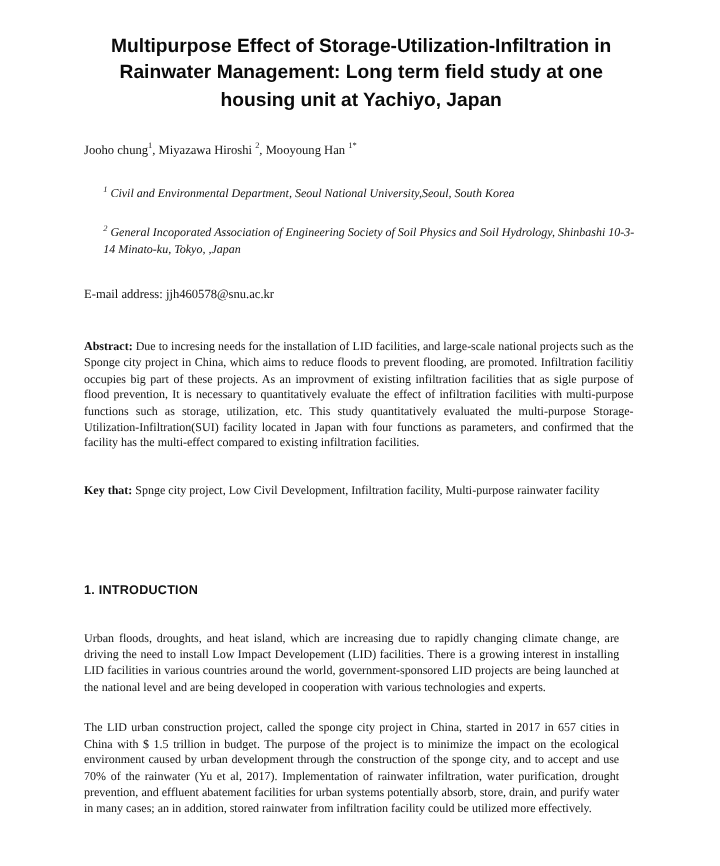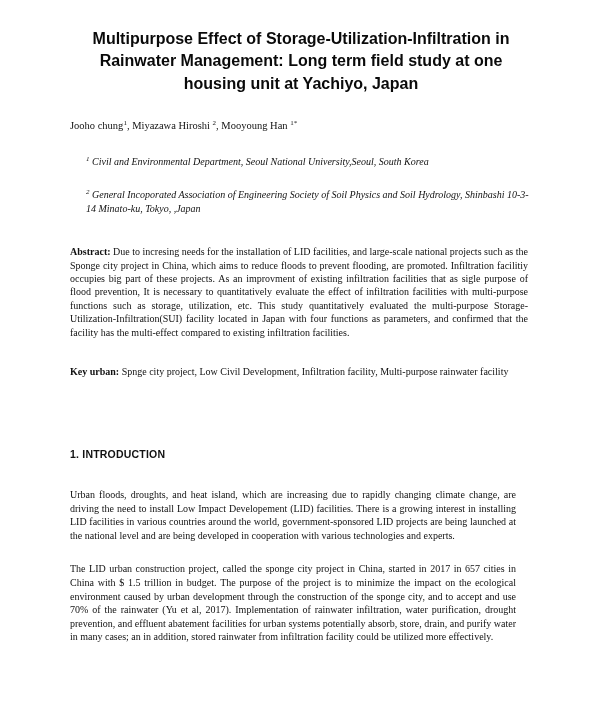--- a/index.html
+++ b/index.html
@@ -88,24 +88,25 @@
 <div class="page">
 
   <h1 class="title">Multipurpose Effect of Storage-Utilization-Infiltration in Rainwater Management: Long term field study at one housing unit at Yachiyo, Japan</h1>
 
   <p class="authors"><span>Jooho chung</span><sup>1</sup><span>, </span><span>Miyazawa Hiroshi </span><sup>2</sup><span>, </span><span>Mooyoung Han </span><sup>1*</sup></p>
 
   <p class="affil"><sup>1</sup><span> Civil and Environmental Department, Seoul National University,Seoul, South Korea</span></p>
 
   <p class="affil"><sup>2</sup><span> General Incoporated Association of Engineering Society of Soil Physics and Soil Hydrology, Shinbashi 10-3-14 Minato-ku, Tokyo, ,Japan</span></p>
 
+  <p class="email">E-mail address: jjh460578@snu.ac.kr</p>
 
   <p class="abstract"><span class="label">Abstract:</span><span> Due to incresing needs for the installation of LID facilities, and large-scale national projects such as the Sponge city project in China, which aims to reduce floods to prevent flooding, are promoted. Infiltration facilitiy occupies big part of these projects. As an improvment of existing infiltration facilities that as sigle purpose of flood prevention, It is necessary to quantitatively evaluate the effect of infiltration facilities with multi-purpose functions such as storage, utilization, etc. This study quantitatively evaluated the multi-purpose Storage-Utilization-Infiltration(SUI) facility located in Japan with four functions as parameters, and confirmed that the facility has the multi-effect compared to existing infiltration facilities.</span></p>
 
-  <p class="keywords"><span class="label">Key urban:</span><span> Spnge city project, Low Civil Development, Infiltration facility, Multi-purpose rainwater facility</span></p>
+  <p class="keywords"><span class="label">Key that:</span><span> Spnge city project, Low Civil Development, Infiltration facility, Multi-purpose rainwater facility</span></p>
 
   <h2 class="section-heading">1. INTRODUCTION</h2>
 
   <p class="body-para">Urban floods, droughts, and heat island, which are increasing due to rapidly changing climate change, are driving the need to install Low Impact Developement (LID) facilities. There is a growing interest in installing LID facilities in various countries around the world, government-sponsored LID projects are being launched at the national level and are being developed in cooperation with various technologies and experts.</p>
 
   <p class="body-para">The LID urban construction project, called the sponge city project in China, started in 2017 in 657 cities in China with $ 1.5 trillion in budget. The purpose of the project is to minimize the impact on the ecological environment caused by urban development through the construction of the sponge city, and to accept and use 70% of the rainwater (Yu et al, 2017). Implementation of rainwater infiltration, water purification, drought prevention, and effluent abatement facilities for urban systems potentially absorb, store, drain, and purify water in many cases; an in addition, stored rainwater from infiltration facility could be utilized more effectively.</p>
 
 </div>
 
 </body></html>

